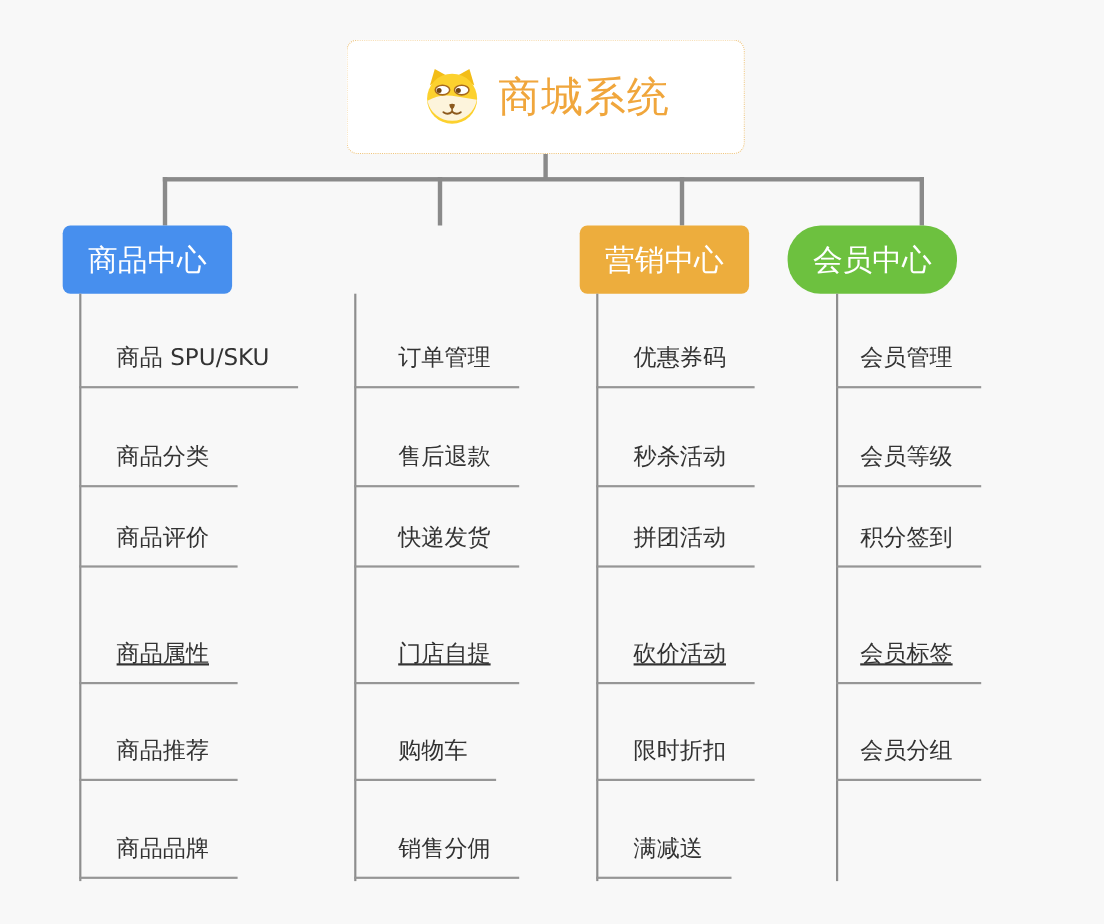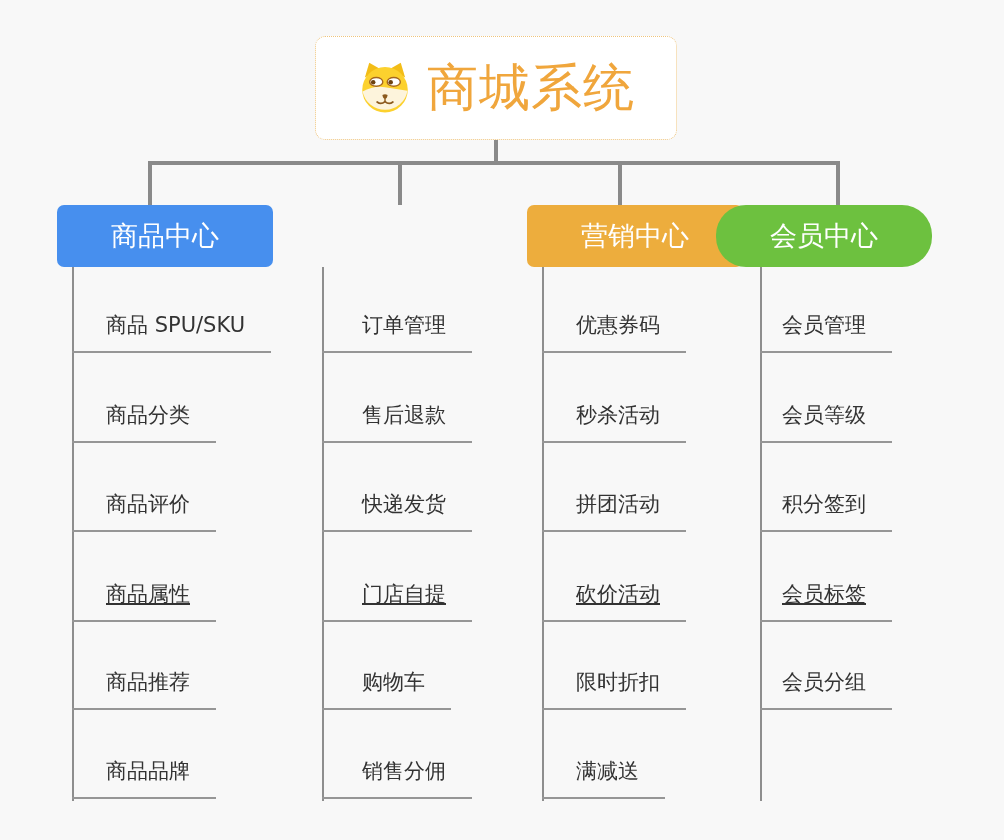--- a/index.html
+++ b/index.html
@@ -8,53 +8,53 @@
     position:relative; width:1004px; height:840px;
     background:#f8f8f8; overflow:hidden;
   }
 
   
   .root-node {
     position:absolute; left:315px; top:36px; width:362px; height:104px;
     background:#ffffff; border:1px dotted #efc57e; border-radius:10px;
     display:flex; align-items:center; justify-content:center; gap:14px;
   }
-  .root-title { font-size:51px; color:#f0a63c; letter-spacing:1px; }
+  .root-title { font-size:38px; color:#f0a63c; letter-spacing:1px; }
 
   
   .line { position:absolute; background:#8a8a8a; }
   .stem  { left:494px; top:140px; width:4px;  height:23px; }
   .rail  { left:148px; top:161px; width:692px; height:4px; }
   .drop  { top:161px; width:4px; height:44px; }
   .drop.d1 { left:148px; } .drop.d2 { left:398px; }
   .drop.d3 { left:618px; } .drop.d4 { left:836px; }
 
   
   .branch-box {
-    position:absolute; top:205px; width:216px; height:62px;
+    position:absolute; top:205px; width:154px; height:62px;
     border-radius:7px; color:#ffffff; font-size:27px;
     display:flex; align-items:center; justify-content:center;
   }
   .branch-box.c1 { left:57px; }  .branch-box.c2 { left:307px; }
   .branch-box.c3 { left:527px; } .branch-box.c4 { left:716px;border-radius:30px; }
 
   
   .colline { position:absolute; top:267px; width:2px; height:534px; background:#8e8e8e; }
   .colline.c1 { left:72px; }  .colline.c2 { left:322px; }
   .colline.c3 { left:542px; } .colline.c4 { left:760px; }
 
   
   .leaf {
     position:absolute; font-size:21px; color:#333333; line-height:27px;
     white-space:nowrap; padding:0 26px 12px 34px;
     border-bottom:2px solid #969696;
   }
   .leaf.c1 { left:72px; }  .leaf.c2 { left:322px;padding-left:40px; }
   .leaf.c3 { left:542px; } .leaf.c4 { left:760px;padding-left:22px; }
-  .leaf.r1 { top:312px; } .leaf.r2 { top:402px; } .leaf.r3 { top:491px;text-align:right; }
+  .leaf.r1 { top:312px; } .leaf.r2 { top:402px; } .leaf.r3 { top:475px;text-align:right; }
   .leaf.r4 { top:581px;text-decoration:underline; } .leaf.r5 { top:669px; } .leaf.r6 { top:758px; }
 </style>
 </head>
 <body>
 
 <div class="canvas">
 
   <div class="root-node">
     <span style="display:inline-flex;">
       <svg width="56" height="56" viewBox="0 0 64 64">

